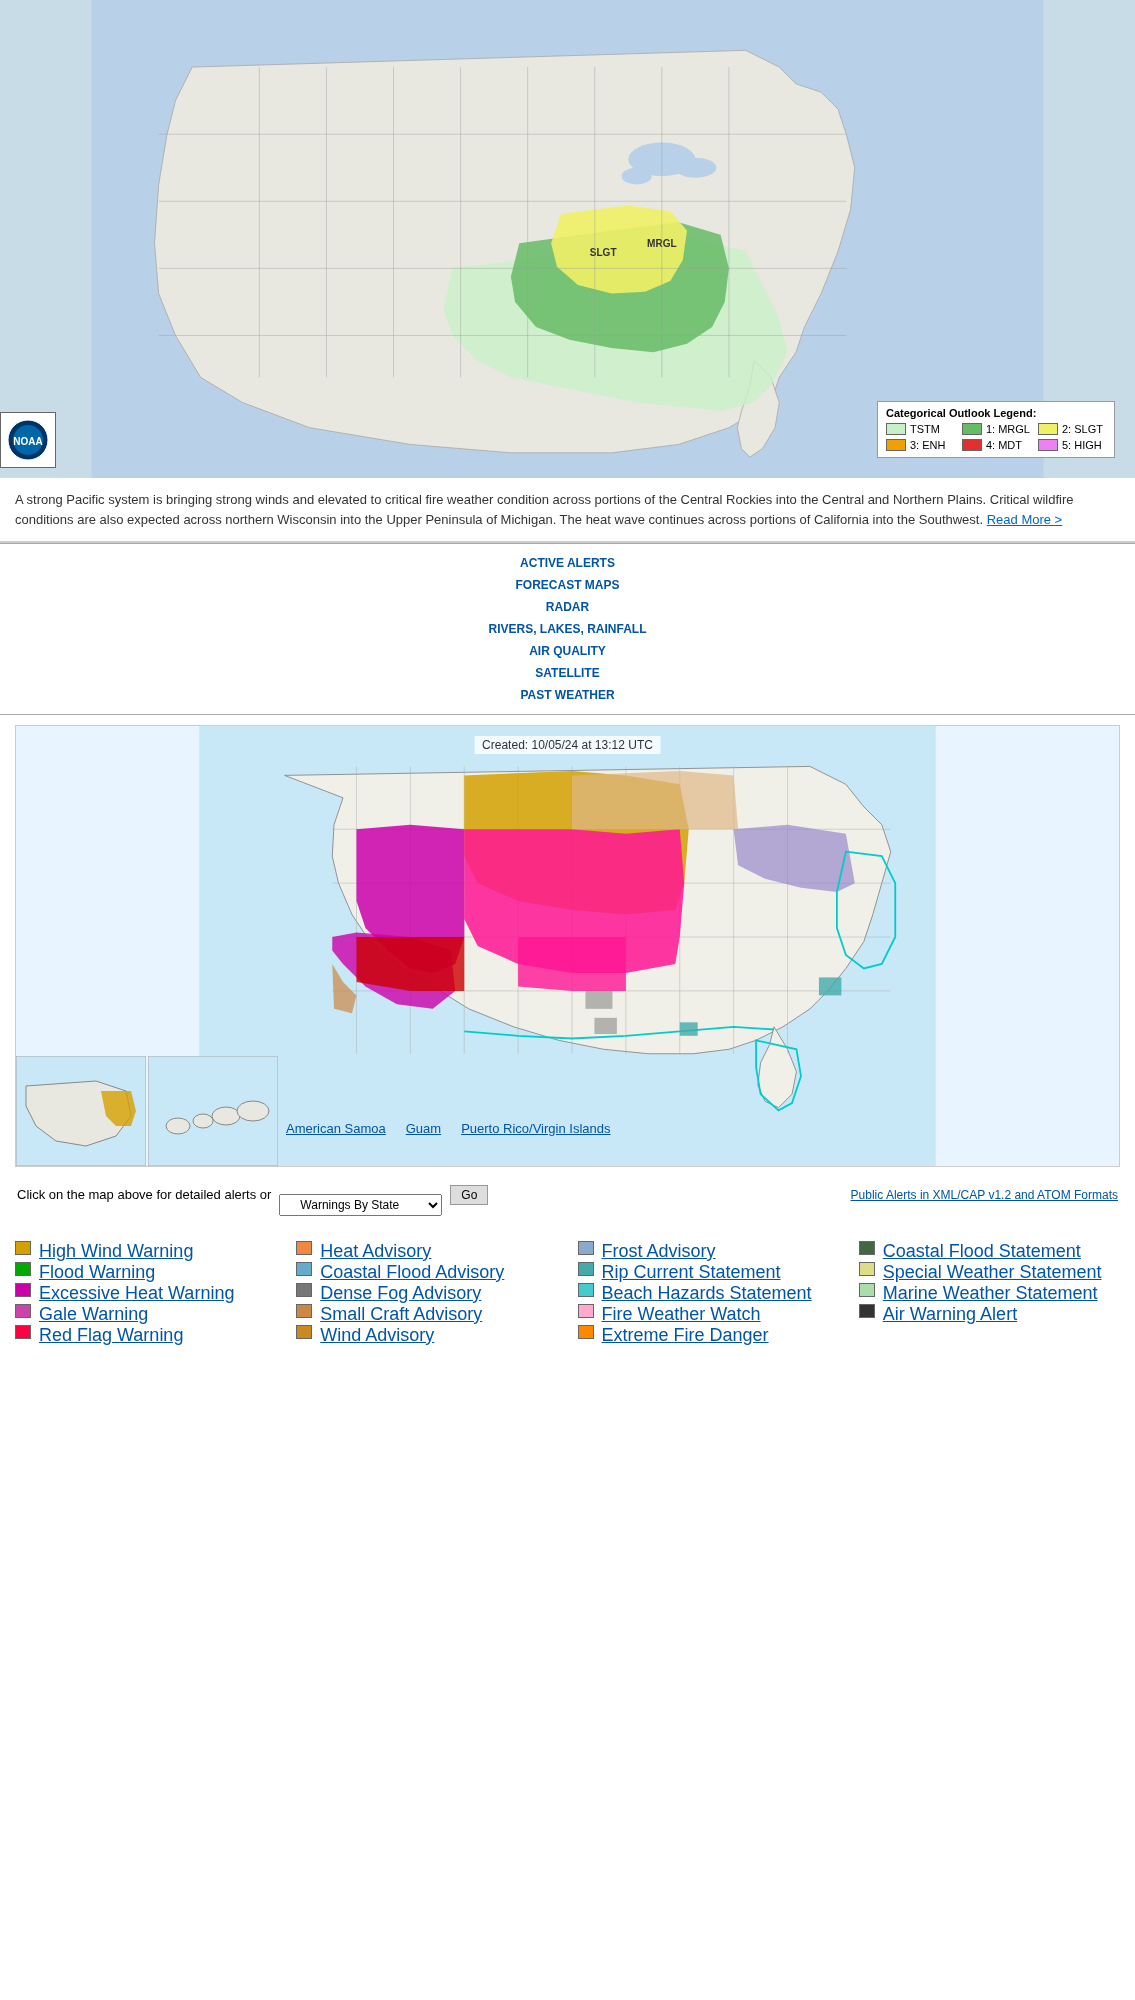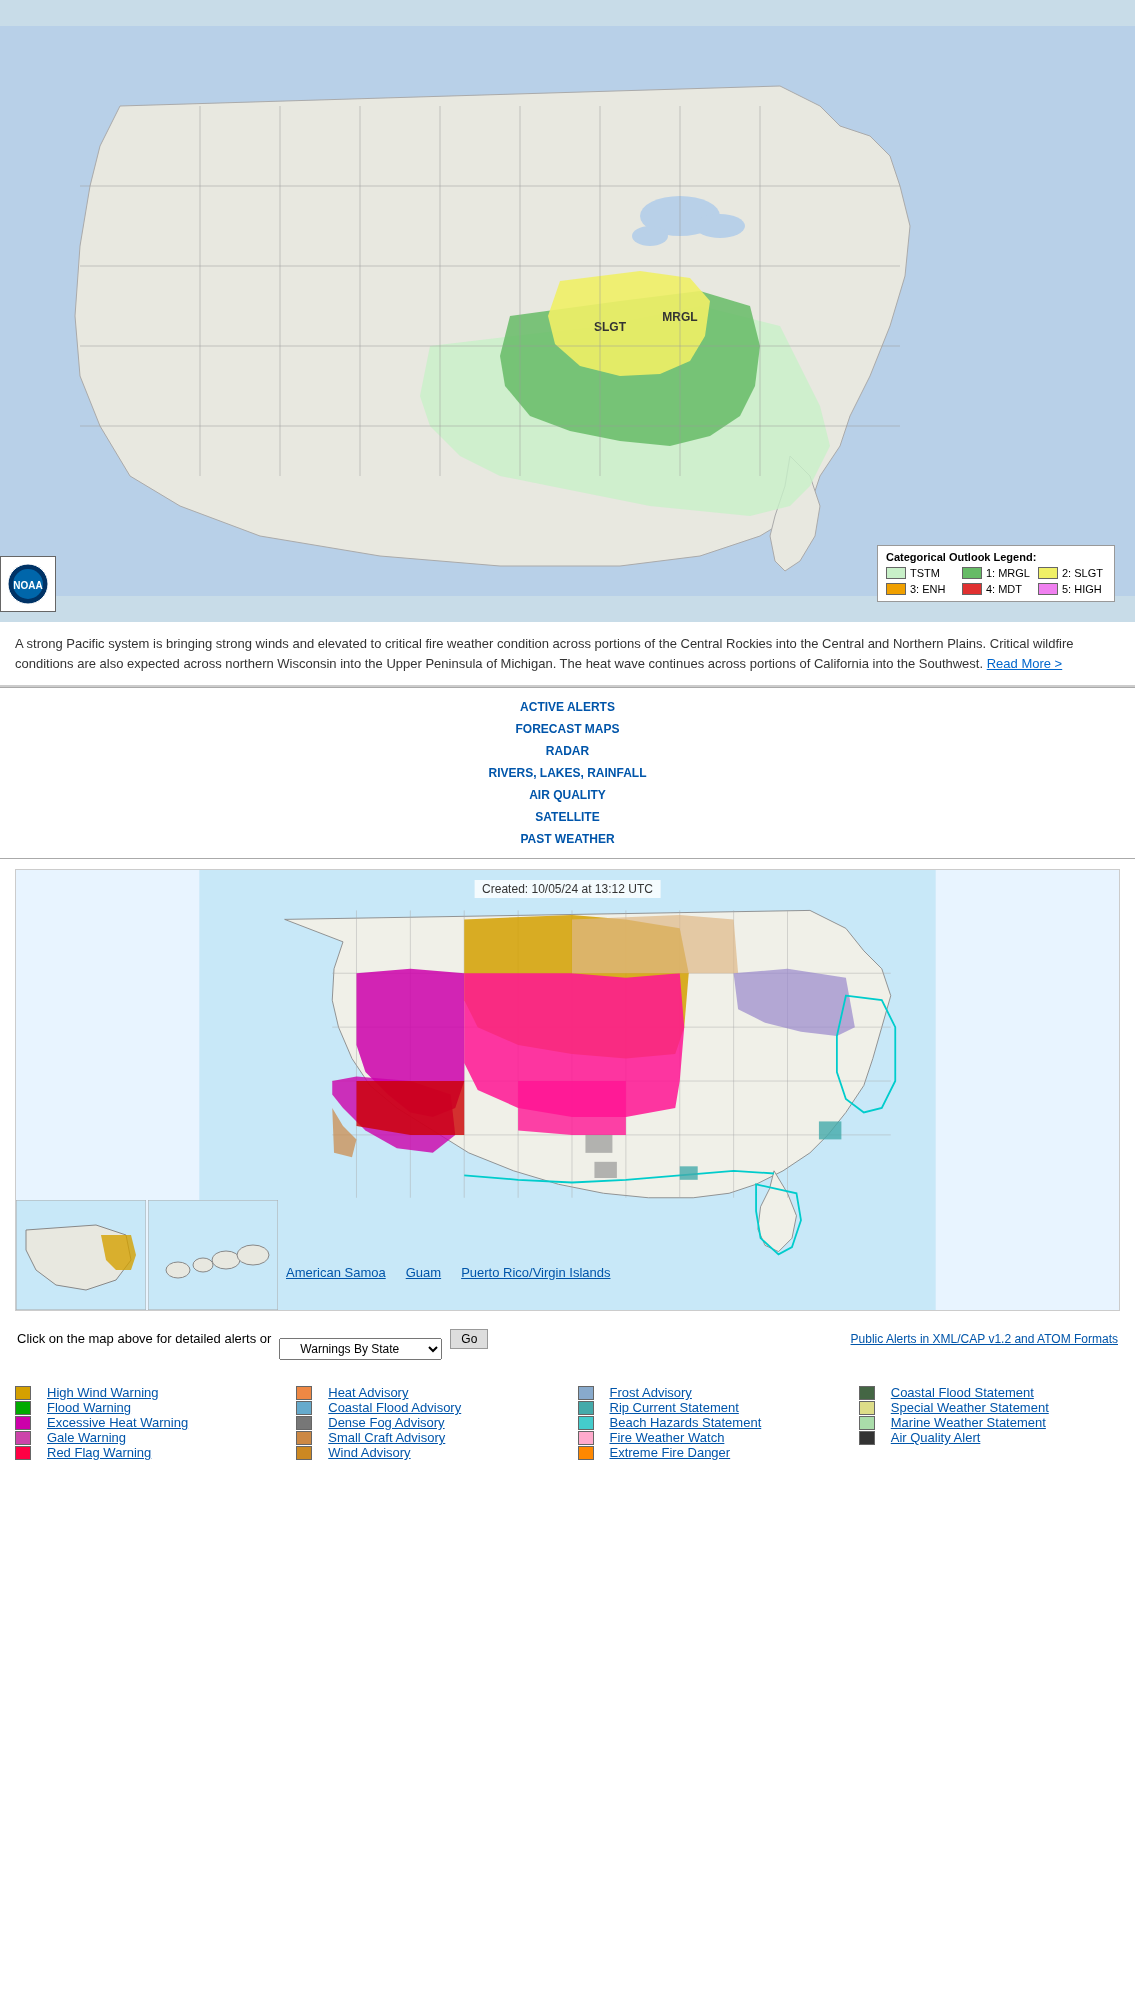--- a/index.html
+++ b/index.html
@@ -7,21 +7,21 @@
 
     
     .spc-map-section {
       position: relative;
       width: 100%;
       background: #b8d4e8;
       overflow: hidden;
     }
     .spc-map-container {
       width: 100%;
-      height: 622px;
+      height: 478px;
       position: relative;
       background: #c8dce8;
     }
     .us-map-svg {
       width: 100%;
       height: 100%;
     }
 
     
     .spc-legend {
@@ -160,23 +160,22 @@
 
     
     .legend-section {
       padding: 15px 15px 10px;
       display: grid;
       grid-template-columns: 1fr 1fr 1fr 1fr;
       gap: 6px 20px;
     }
     .legend-item {
       display: flex;
-      align-items: center;
-      gap: 16px;
-      font-size: 13px;
+      gap: 8px;
+      font-size: 18px;
     }
     .legend-color-box {
       width: 16px;
       height: 14px;
       border: 1px solid #666;
       flex-shrink: 0;
     }
     .legend-item a { color: #0055aa; text-decoration: underline; }
 
     
@@ -473,16 +472,16 @@
     <div class="legend-item">
       <div class="legend-color-box" style="background:#dddd88;"></div>
       <a href="#">Special Weather Statement</a>
     </div>
     <div class="legend-item">
       <div class="legend-color-box" style="background:#aaddaa;"></div>
       <a href="#">Marine Weather Statement</a>
     </div>
     <div class="legend-item">
       <div class="legend-color-box" style="background:#333333;"></div>
-      <a href="#">Air Quality Alert</a>
+      <a href="#">Air Warning Alert</a>
     </div>
   </div>
 </div>
 
 </body></html>

